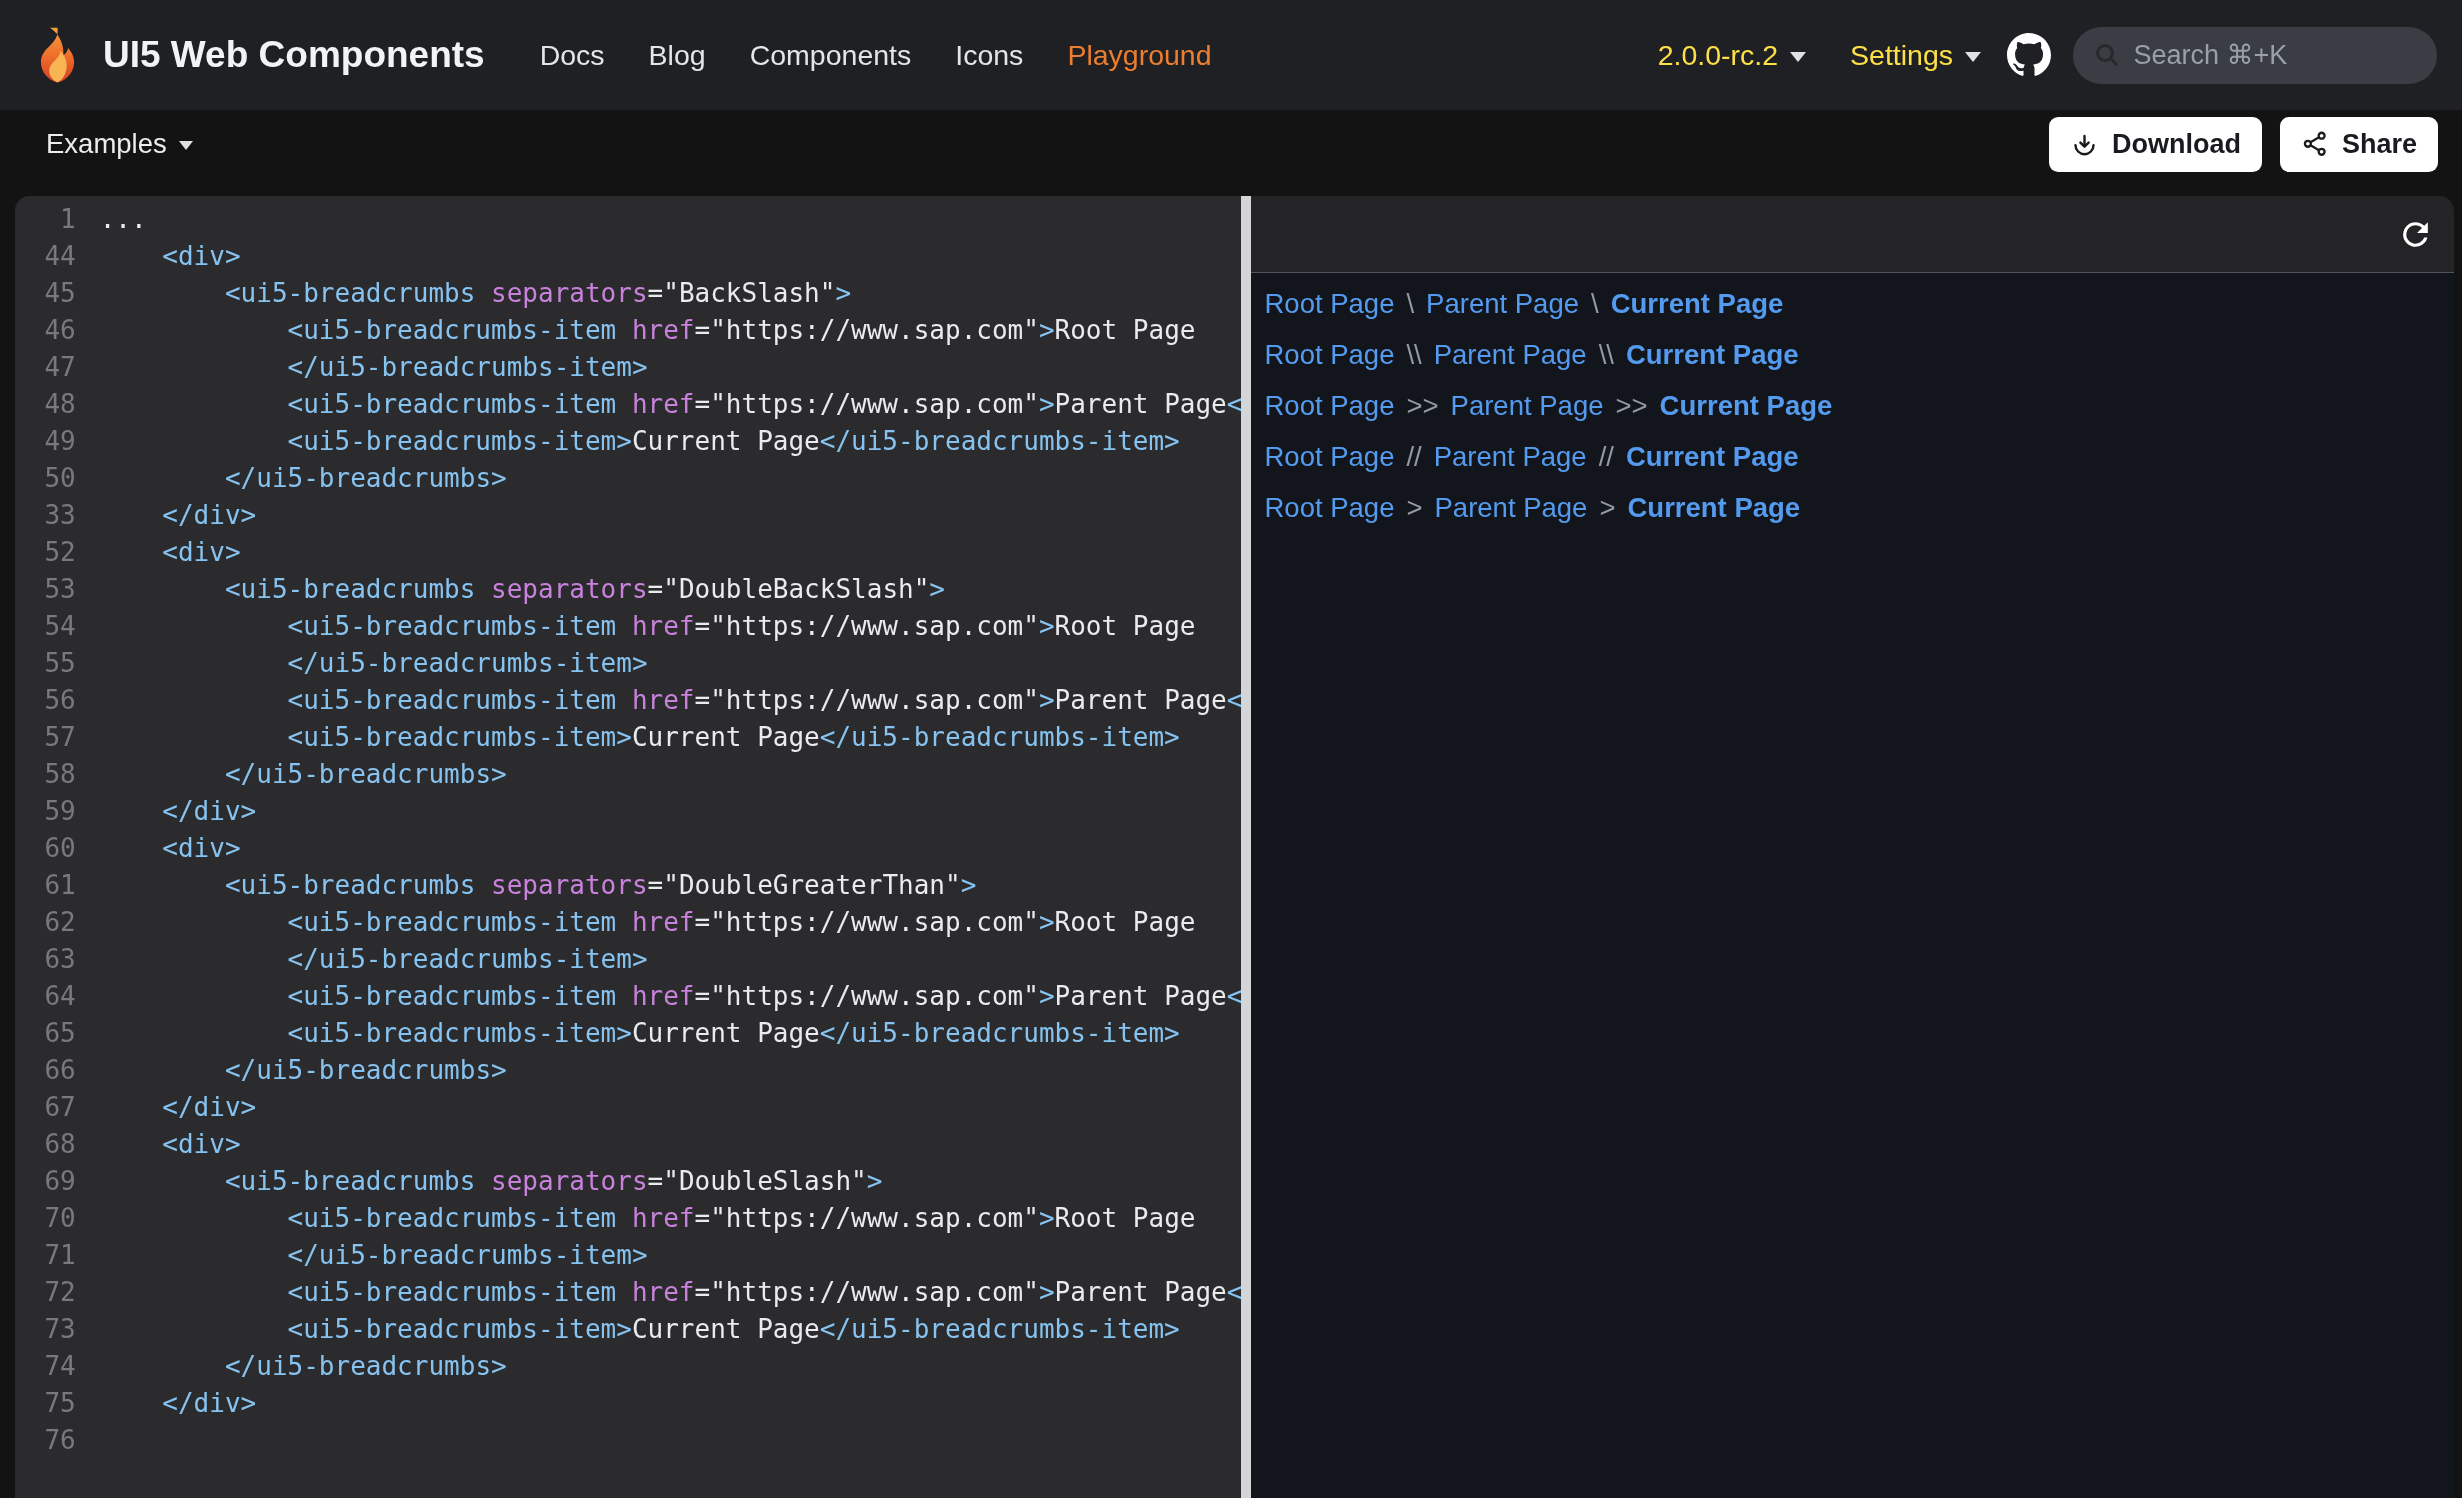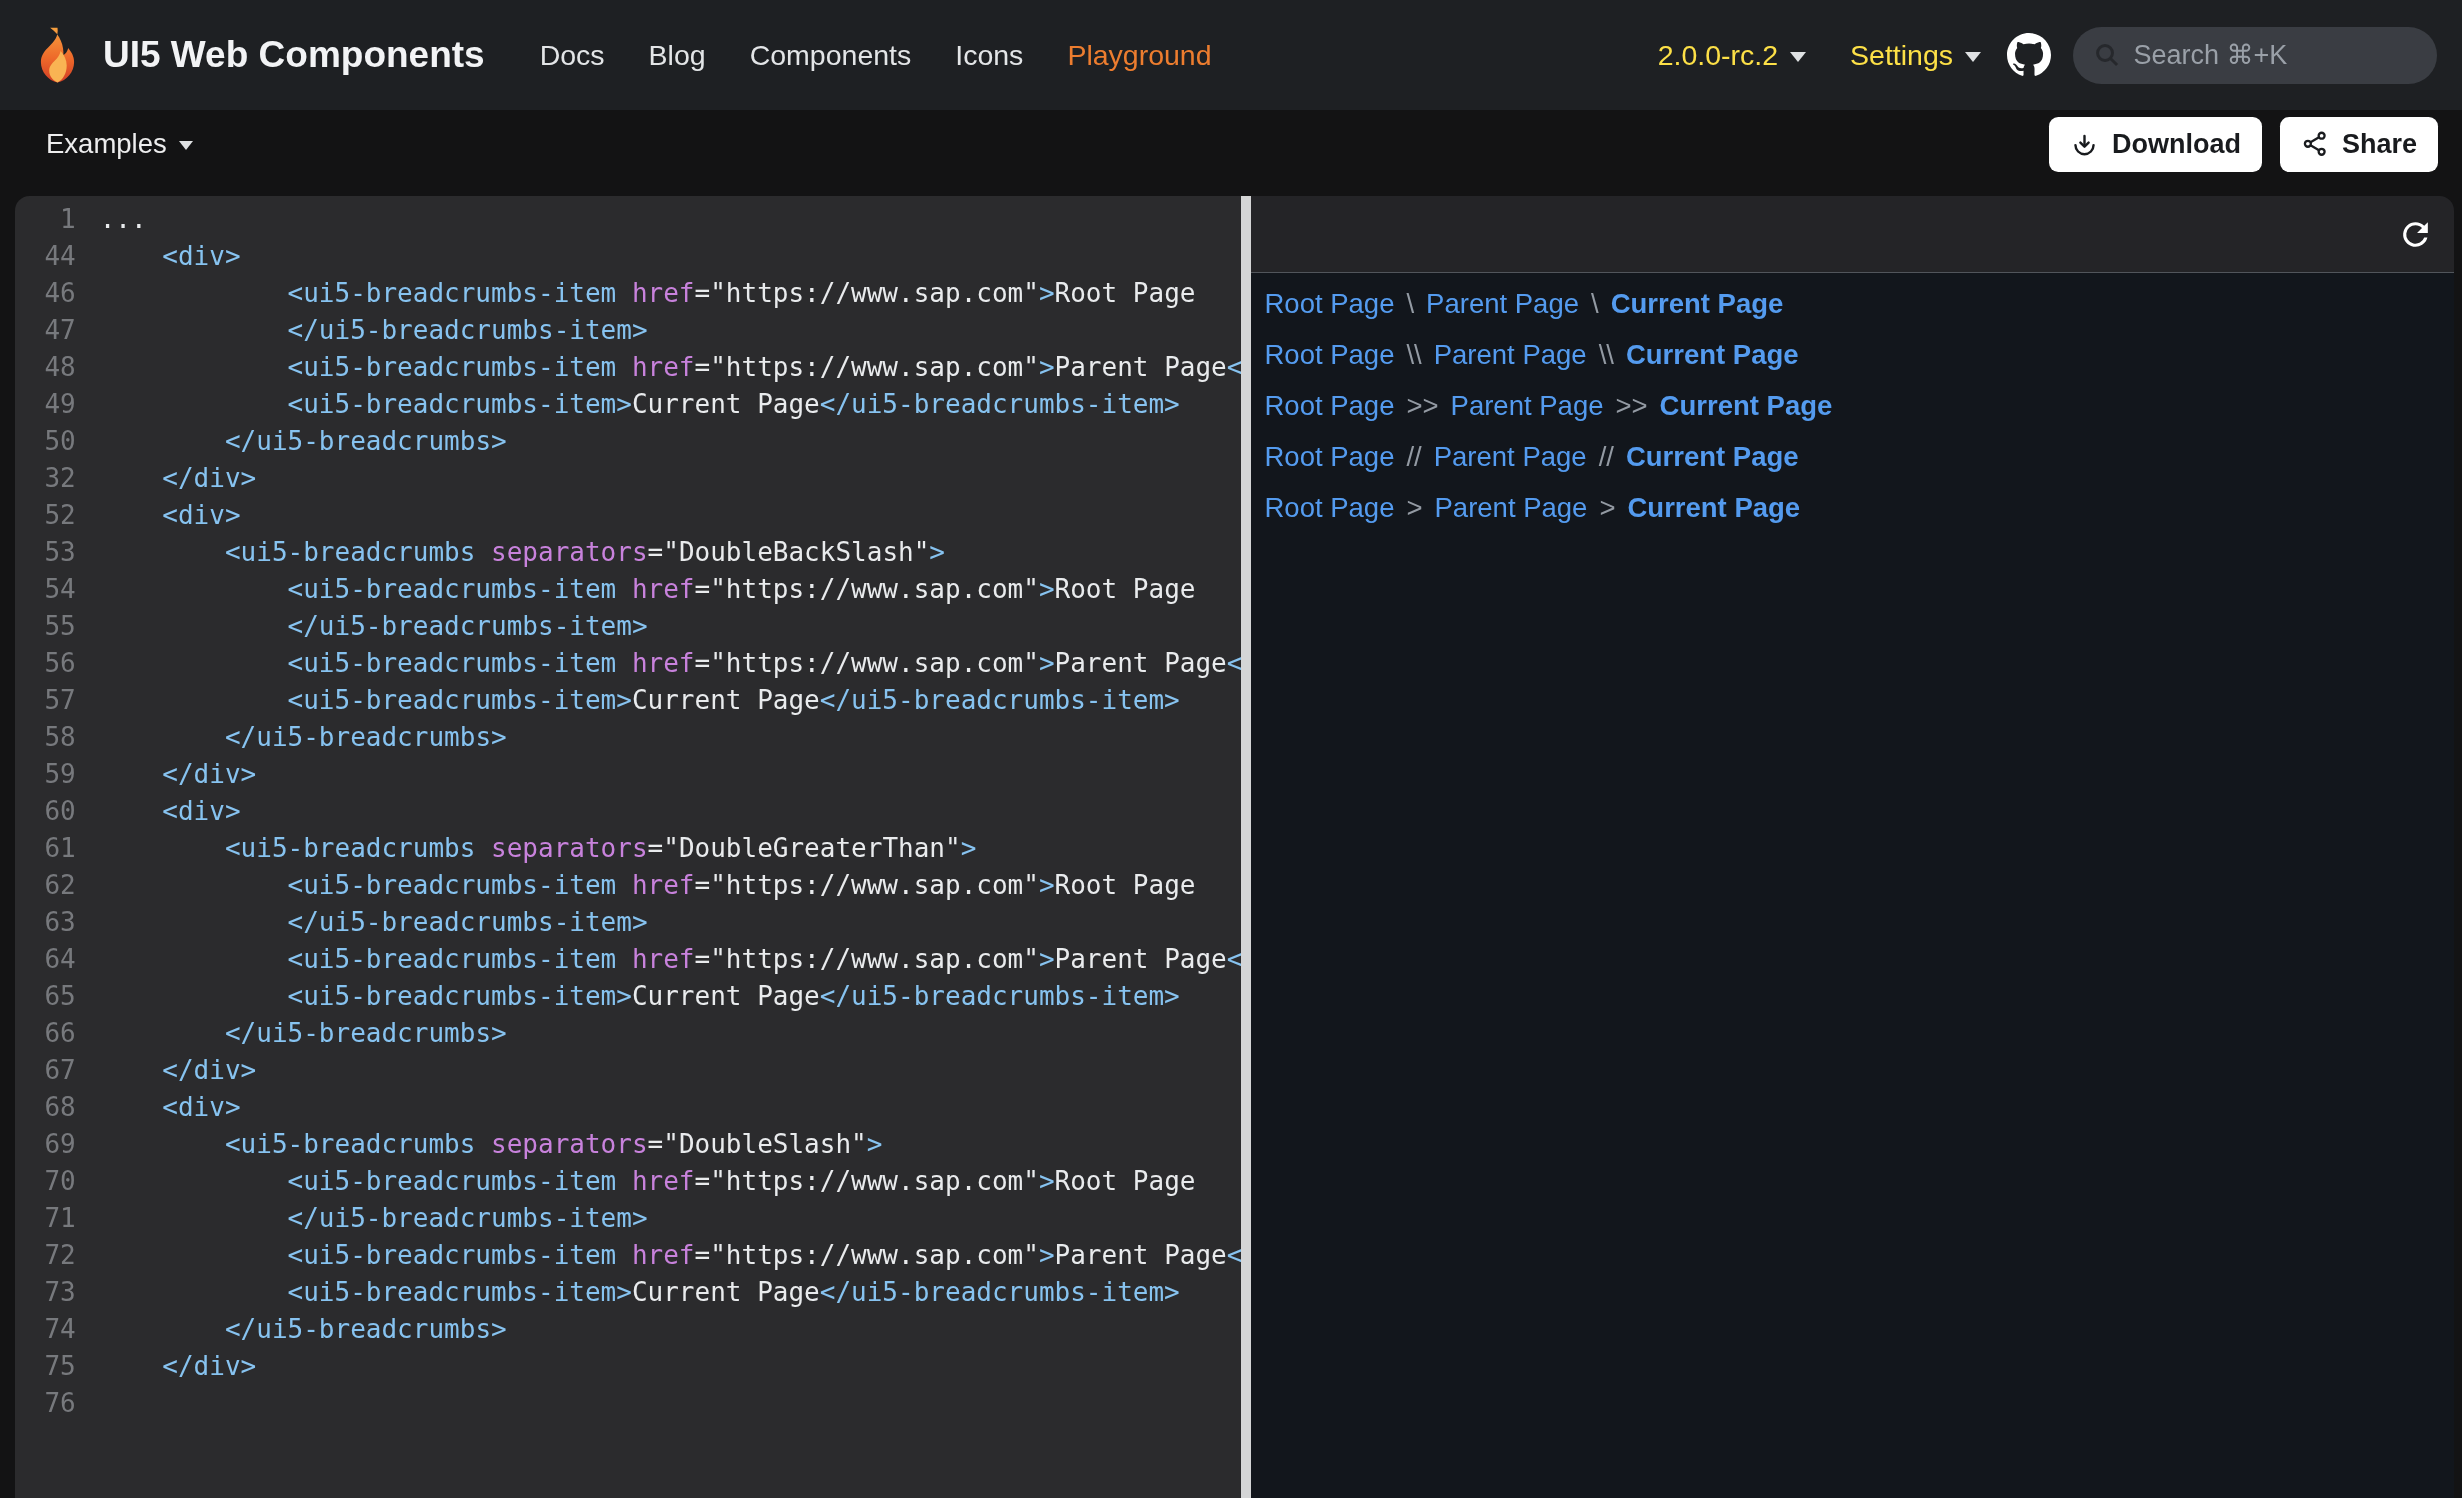--- a/index.html
+++ b/index.html
@@ -139,26 +139,27 @@
         <span>Share</span>
       </button>
     </div>
   </div>
 
   <div class="workbench">
     <div class="editor">
       <div class="codearea" id="codearea">
           <div class="line"><span class="ln">1</span><span class="lc"><span class="sg-p">...</span></span></div>
           <div class="line"><span class="ln">44</span><span class="lc"><span class="sg-p">    </span><span class="sg-t">&lt;div&gt;</span></span></div>
+          <div class="line"><span class="ln">45</span><span class="lc"><span class="sg-p">        </span><span class="sg-t">&lt;ui5-breadcrumbs </span><span class="sg-a">separators</span><span class="sg-p">="BackSlash"</span><span class="sg-t">&gt;</span></span></div>
           <div class="line"><span class="ln">46</span><span class="lc"><span class="sg-p">            </span><span class="sg-t">&lt;ui5-breadcrumbs-item </span><span class="sg-a">href</span><span class="sg-p">="https://www.sap.com"</span><span class="sg-t">&gt;</span><span class="sg-p">Root Page</span></span></div>
           <div class="line"><span class="ln">47</span><span class="lc"><span class="sg-p">            </span><span class="sg-t">&lt;/ui5-breadcrumbs-item&gt;</span></span></div>
           <div class="line"><span class="ln">48</span><span class="lc"><span class="sg-p">            </span><span class="sg-t">&lt;ui5-breadcrumbs-item </span><span class="sg-a">href</span><span class="sg-p">="https://www.sap.com"</span><span class="sg-t">&gt;</span><span class="sg-p">Parent Page</span><span class="sg-t">&lt;/</span></span></div>
           <div class="line"><span class="ln">49</span><span class="lc"><span class="sg-p">            </span><span class="sg-t">&lt;ui5-breadcrumbs-item&gt;</span><span class="sg-p">Current Page</span><span class="sg-t">&lt;/ui5-breadcrumbs-item&gt;</span></span></div>
           <div class="line"><span class="ln">50</span><span class="lc"><span class="sg-p">        </span><span class="sg-t">&lt;/ui5-breadcrumbs&gt;</span></span></div>
-          <div class="line"><span class="ln">32</span><span class="lc"><span class="sg-p">    </span><span class="sg-t">&lt;/div&gt;</span></span></div>
+          <div class="line"><span class="ln">33</span><span class="lc"><span class="sg-p">    </span><span class="sg-t">&lt;/div&gt;</span></span></div>
           <div class="line"><span class="ln">52</span><span class="lc"><span class="sg-p">    </span><span class="sg-t">&lt;div&gt;</span></span></div>
           <div class="line"><span class="ln">53</span><span class="lc"><span class="sg-p">        </span><span class="sg-t">&lt;ui5-breadcrumbs </span><span class="sg-a">separators</span><span class="sg-p">="DoubleBackSlash"</span><span class="sg-t">&gt;</span></span></div>
           <div class="line"><span class="ln">54</span><span class="lc"><span class="sg-p">            </span><span class="sg-t">&lt;ui5-breadcrumbs-item </span><span class="sg-a">href</span><span class="sg-p">="https://www.sap.com"</span><span class="sg-t">&gt;</span><span class="sg-p">Root Page</span></span></div>
           <div class="line"><span class="ln">55</span><span class="lc"><span class="sg-p">            </span><span class="sg-t">&lt;/ui5-breadcrumbs-item&gt;</span></span></div>
           <div class="line"><span class="ln">56</span><span class="lc"><span class="sg-p">            </span><span class="sg-t">&lt;ui5-breadcrumbs-item </span><span class="sg-a">href</span><span class="sg-p">="https://www.sap.com"</span><span class="sg-t">&gt;</span><span class="sg-p">Parent Page</span><span class="sg-t">&lt;/</span></span></div>
           <div class="line"><span class="ln">57</span><span class="lc"><span class="sg-p">            </span><span class="sg-t">&lt;ui5-breadcrumbs-item&gt;</span><span class="sg-p">Current Page</span><span class="sg-t">&lt;/ui5-breadcrumbs-item&gt;</span></span></div>
           <div class="line"><span class="ln">58</span><span class="lc"><span class="sg-p">        </span><span class="sg-t">&lt;/ui5-breadcrumbs&gt;</span></span></div>
           <div class="line"><span class="ln">59</span><span class="lc"><span class="sg-p">    </span><span class="sg-t">&lt;/div&gt;</span></span></div>
           <div class="line"><span class="ln">60</span><span class="lc"><span class="sg-p">    </span><span class="sg-t">&lt;div&gt;</span></span></div>
           <div class="line"><span class="ln">61</span><span class="lc"><span class="sg-p">        </span><span class="sg-t">&lt;ui5-breadcrumbs </span><span class="sg-a">separators</span><span class="sg-p">="DoubleGreaterThan"</span><span class="sg-t">&gt;</span></span></div>

